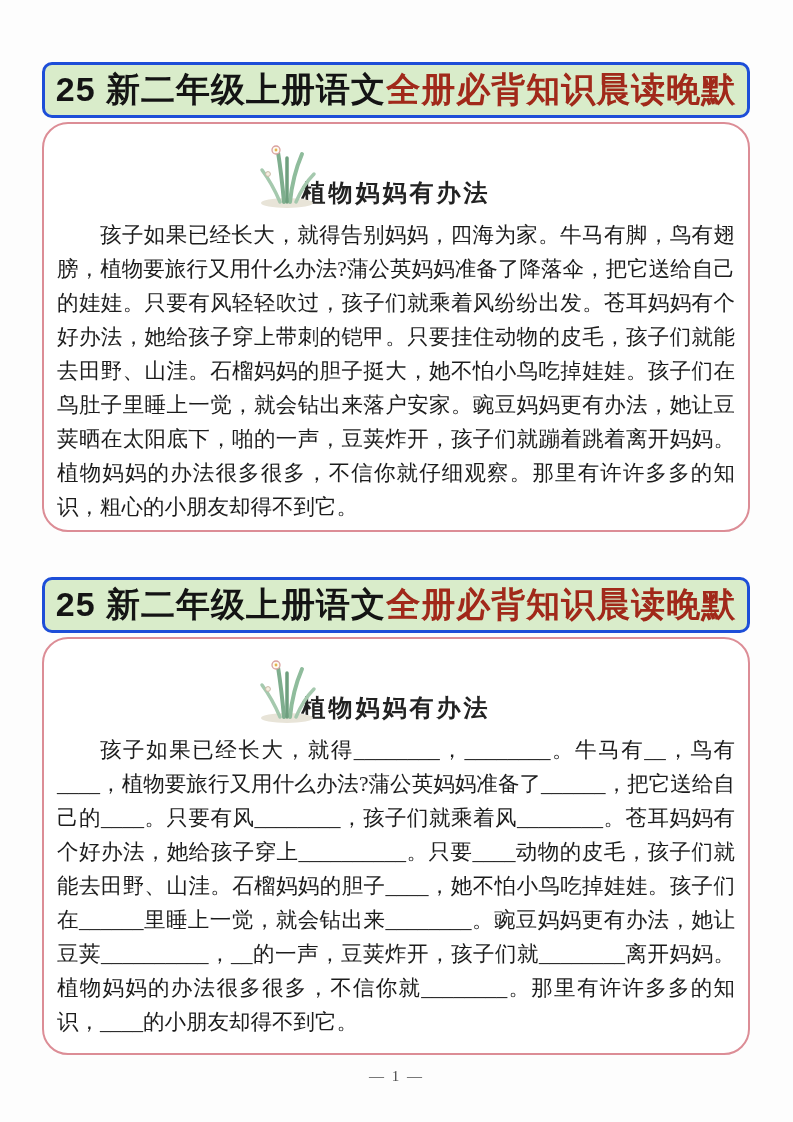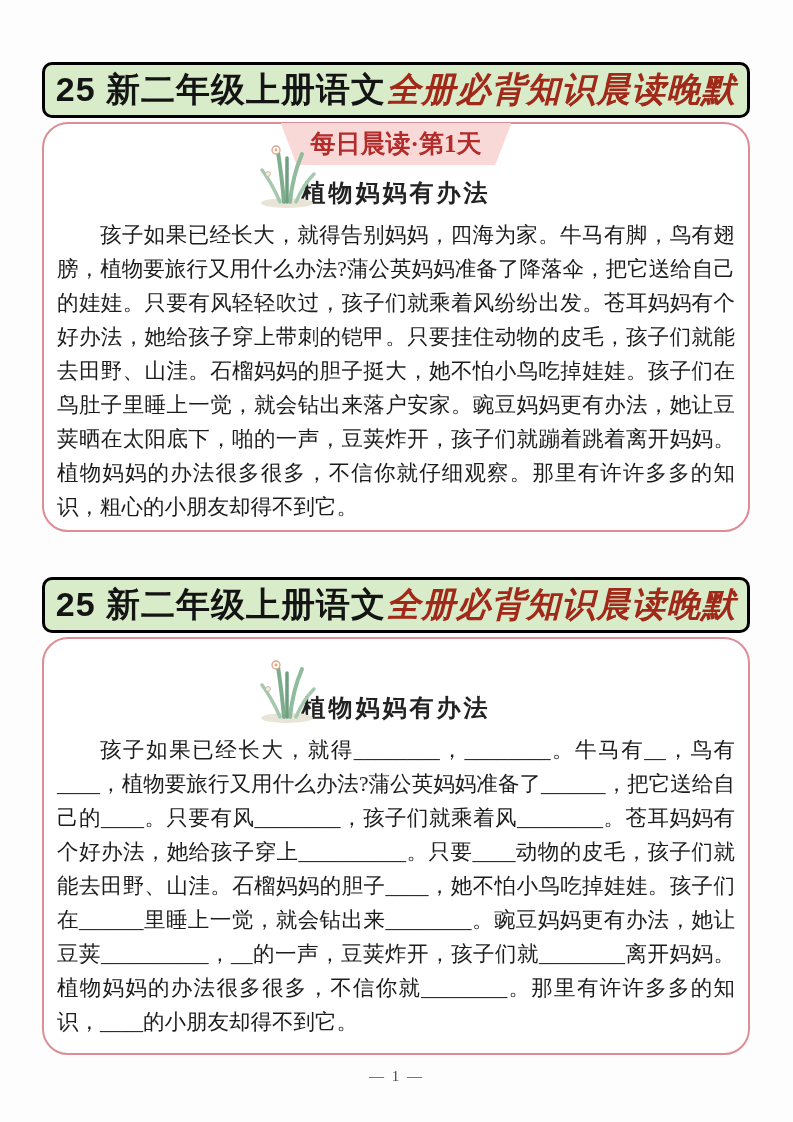--- a/index.html
+++ b/index.html
@@ -12,35 +12,35 @@
   }
   .page { position: relative; width: 793px; height: 1122px; }
 
   
   .banner {
     position: absolute;
     left: 42px;
     width: 708px;
     height: 56px;
     background: #d9ecca;
-    border: 3px solid #000000;
+    border: 3px solid #1d4ed8;
     border-radius: 10px;
     display: flex;
     align-items: center;
     justify-content: center;
     font-family: "Liberation Sans", sans-serif;
     font-weight: bold;
     font-size: 34px;
     letter-spacing: 1px;
     white-space: nowrap;
   }
   .banner-1 { top: 62px; }
   .banner-2 { top: 577px; }
   .banner .t-black { color: #141414; }
-  .banner .t-red   { color: #a1291a; font-style: italic; }
+  .banner .t-red   { color: #a1291a; }
 
   
   .card {
     position: absolute;
     left: 42px;
     width: 708px;
     background: #ffffff;
     border: 2px solid #dc8d96;
     border-radius: 26px;
   }
@@ -103,21 +103,20 @@
 <body>
 
 <div class="page">
 
   <div class="banner banner-1">
     <span class="t-black">25 新二年级上册语文</span>
       <span class="t-red">全册必背知识晨读晚默</span>
   </div>
 
   <div class="card card-1">
-    <div class="badge">每日晨读·第1天</div>
     <div class="plant">
       <svg viewBox="0 0 66 70" width="66" height="70">
         <ellipse cx="33" cy="63" rx="26" ry="5" fill="#e8e4d8"></ellipse>
         <path d="M30 62 C28 40 26 25 24 12" stroke="#7fae8e" stroke-width="4" fill="none" stroke-linecap="round"></path>
         <path d="M36 62 C38 42 42 28 48 14" stroke="#8fbc9c" stroke-width="4" fill="none" stroke-linecap="round"></path>
         <path d="M26 62 C20 48 14 38 8 30" stroke="#a5c9ae" stroke-width="3.5" fill="none" stroke-linecap="round"></path>
         <path d="M42 62 C48 48 54 40 60 34" stroke="#a5c9ae" stroke-width="3.5" fill="none" stroke-linecap="round"></path>
         <path d="M33 62 C33 44 33 28 33 18" stroke="#6e9f7e" stroke-width="3.5" fill="none" stroke-linecap="round"></path>
         <circle cx="22" cy="10" r="4" fill="#fdfaf2" stroke="#d9a0a0" stroke-width="1.3"></circle>
         <circle cx="22" cy="10" r="1.4" fill="#e5b34c"></circle>

